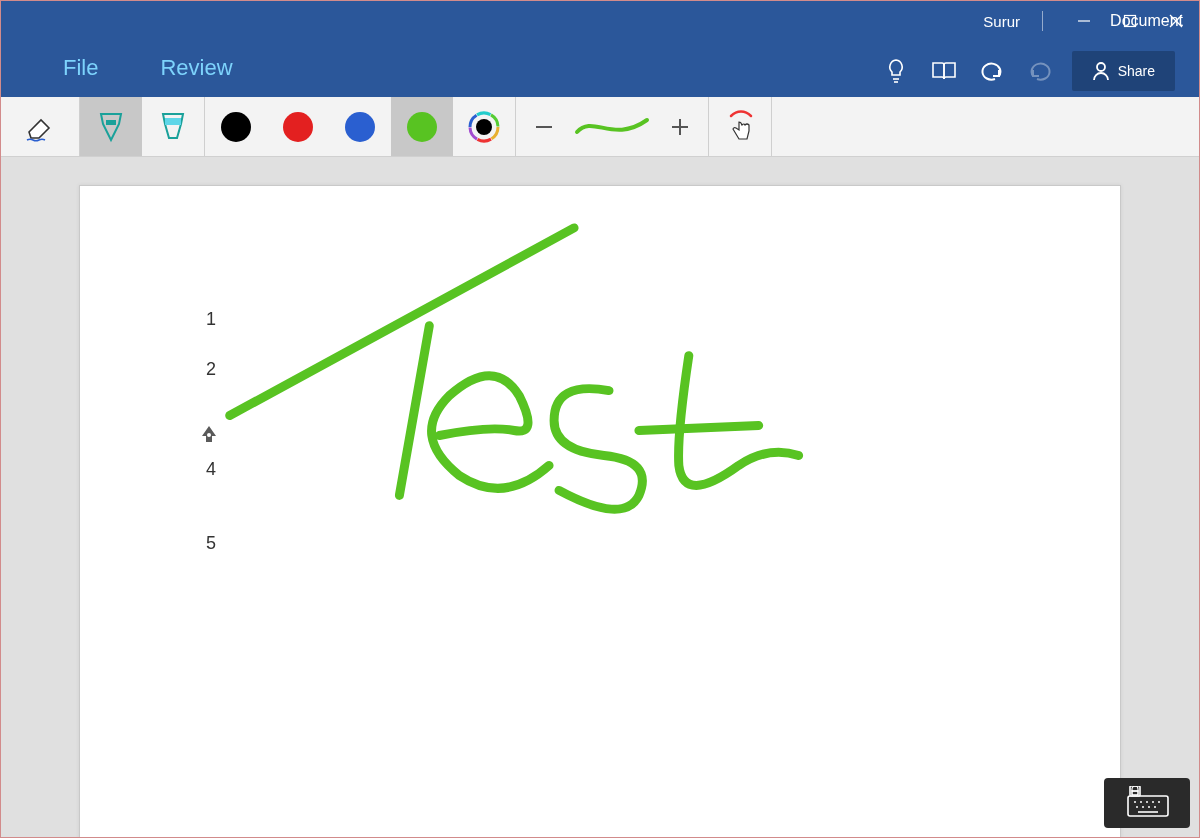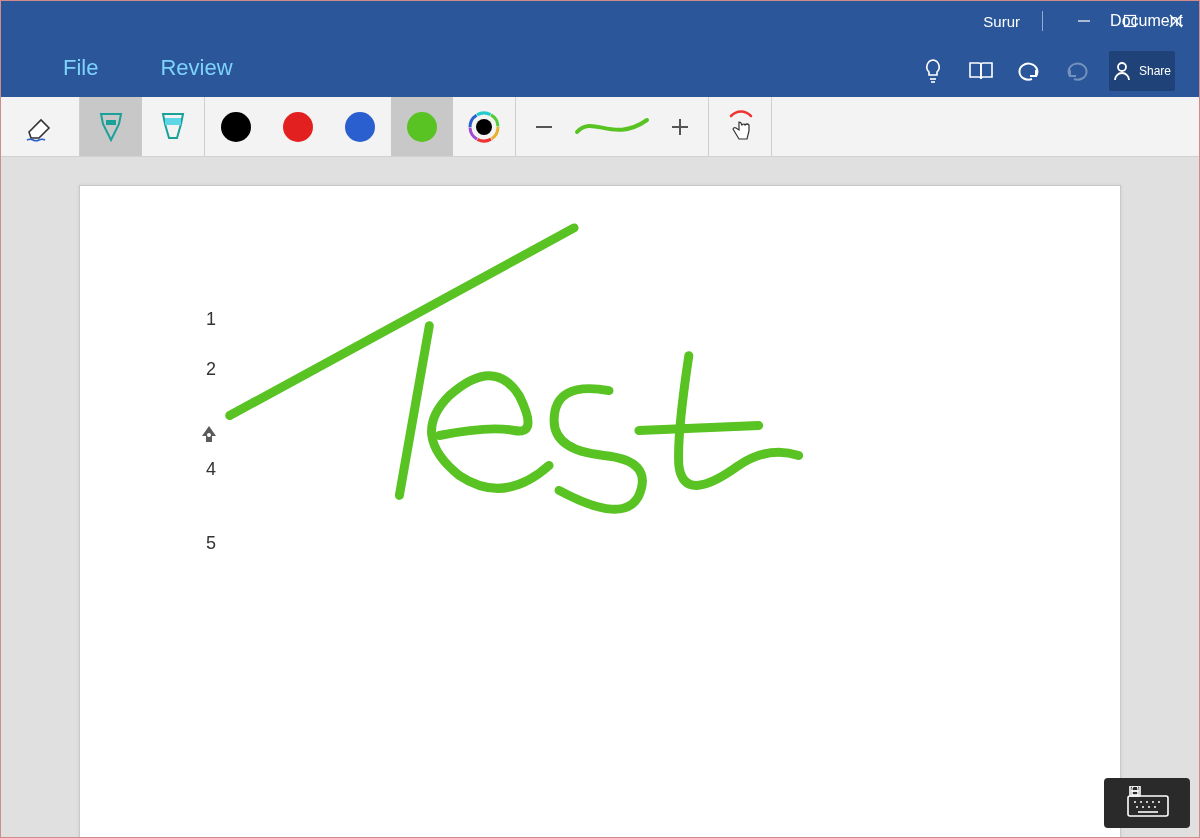--- a/index.html
+++ b/index.html
@@ -23,21 +23,21 @@
   .win-btn{width:46px;height:40px;display:flex;align-items:center;justify-content:center;cursor:pointer;}
   .win-btn svg{stroke:#fff;fill:none;}
 
   
   .tabs{height:56px;background:var(--blue);display:flex;align-items:flex-end;padding:0 24px 0 42px;color:#fff;}
   .tab{padding:14px 20px 16px 20px;margin-right:22px;font-size:22px;font-weight:300;cursor:pointer;position:relative;color:#7dd3fc;}
   .tab.active{background:#fff;color:var(--blue);border-radius:2px 2px 0 0;font-weight:400;}
   .tabs .tab-spacer{flex:1;}
   .tabs .icon-btn{width:44px;height:40px;display:flex;align-items:center;justify-content:center;cursor:pointer;margin:0 2px;stroke:#fff;color:#fff;}
   .tabs .icon-btn.disabled{opacity:.35;cursor:default;}
-  .share-btn{display:flex;align-items:center;gap:8px;background:var(--blue-dark);height:40px;padding:0 4px;border-radius:2px;font-size:12px;margin-left:8px;margin-bottom:6px;cursor:pointer;}
+  .share-btn{display:flex;align-items:center;gap:8px;background:var(--blue-dark);height:40px;padding:0 20px;border-radius:2px;font-size:14px;margin-left:8px;margin-bottom:6px;cursor:pointer;}
   .share-btn svg{stroke:#fff;fill:none;}
 
   
   .draw-bar{height:60px;background:var(--ribbon-bg);border-bottom:1px solid #d0d0d0;display:flex;align-items:stretch;}
   .tool-slot{width:62px;display:flex;align-items:center;justify-content:center;cursor:pointer;}
   .tool-slot.selected{background:var(--tool-selected);}
   .group-divider{width:1px;background:#cfcfcf;align-self:stretch;}
   .color-dot{width:30px;height:30px;border-radius:50%;}
   .stroke-sample{width:80px;display:flex;align-items:center;justify-content:center;}
   .thin-btn{width:56px;display:flex;align-items:center;justify-content:center;cursor:pointer;}

